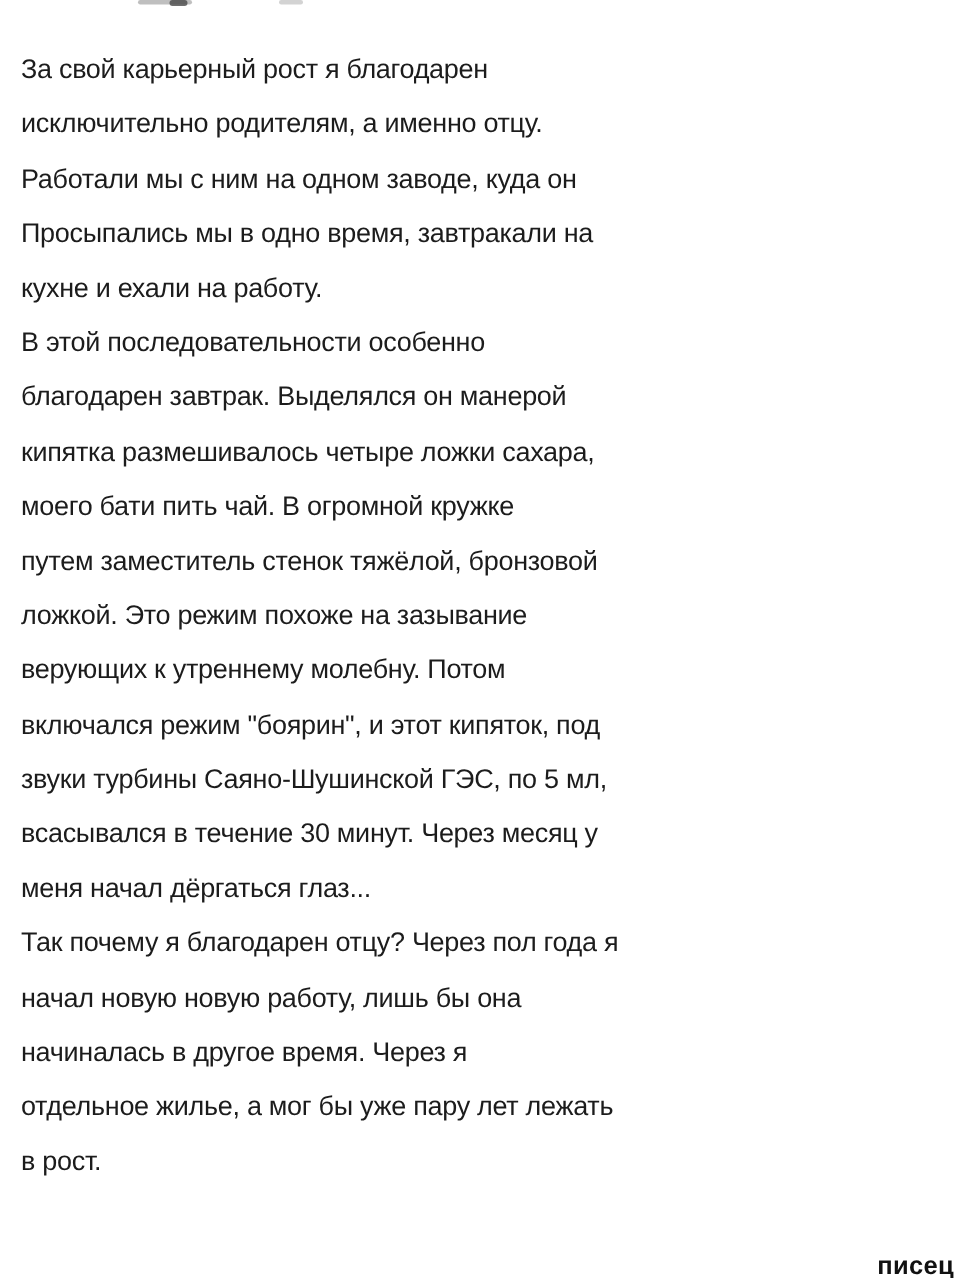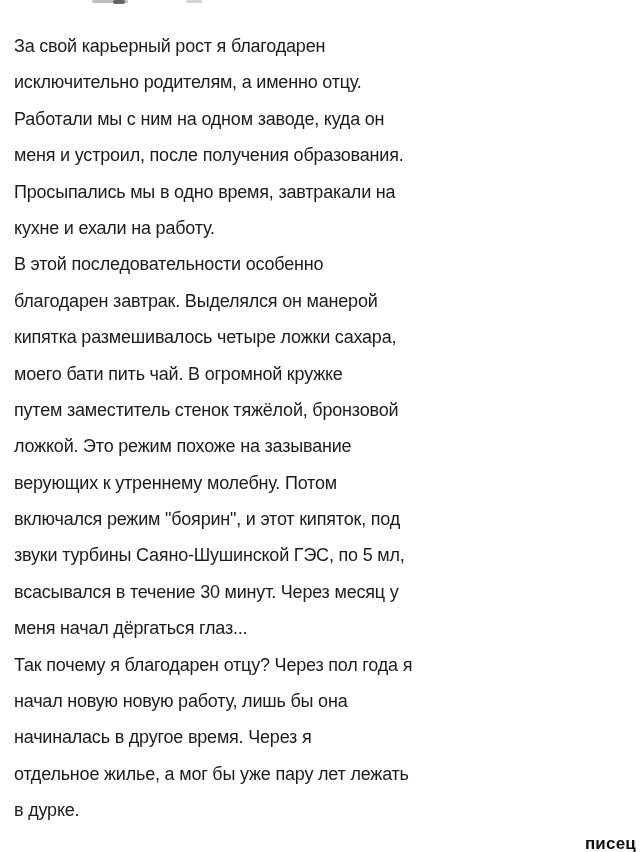--- a/index.html
+++ b/index.html
@@ -71,34 +71,33 @@
 <body style="--page-bg: #ffffff; --text-color: #1c1c1c;">
 
 <div class="artifact a1"></div>
 <div class="artifact a2"></div>
 <div class="artifact a3"></div>
 
 <div class="story">
     <div class="text-line">За свой карьерный рост я благодарен</div>
     <div class="text-line">исключительно родителям, а именно отцу.</div>
     <div class="text-line">Работали мы с ним на одном заводе, куда он</div>
-    <div class="text-line">меня и устроил, после получения образования.</div>
     <div class="text-line">Просыпались мы в одно время, завтракали на</div>
     <div class="text-line">кухне и ехали на работу.</div>
     <div class="text-line">В этой последовательности особенно</div>
     <div class="text-line">благодарен завтрак. Выделялся он манерой</div>
     <div class="text-line">кипятка размешивалось четыре ложки сахара,</div>
     <div class="text-line">моего бати пить чай. В огромной кружке</div>
     <div class="text-line">путем заместитель стенок тяжёлой, бронзовой</div>
     <div class="text-line">ложкой. Это режим похоже на зазывание</div>
     <div class="text-line">верующих к утреннему молебну. Потом</div>
     <div class="text-line">включался режим "боярин", и этот кипяток, под</div>
     <div class="text-line">звуки турбины Саяно-Шушинской ГЭС, по 5 мл,</div>
     <div class="text-line">всасывался в течение 30 минут. Через месяц у</div>
     <div class="text-line">меня начал дёргаться глаз...</div>
     <div class="text-line">Так почему я благодарен отцу? Через пол года я</div>
     <div class="text-line">начал новую новую работу, лишь бы она</div>
     <div class="text-line">начиналась в другое время. Через я</div>
     <div class="text-line">отдельное жилье, а мог бы уже пару лет лежать</div>
-    <div class="text-line">в дурке.</div>
+    <div class="text-line">в рост.</div>
   </div>
 
 <div class="watermark">писец</div>
 
 </body></html>

